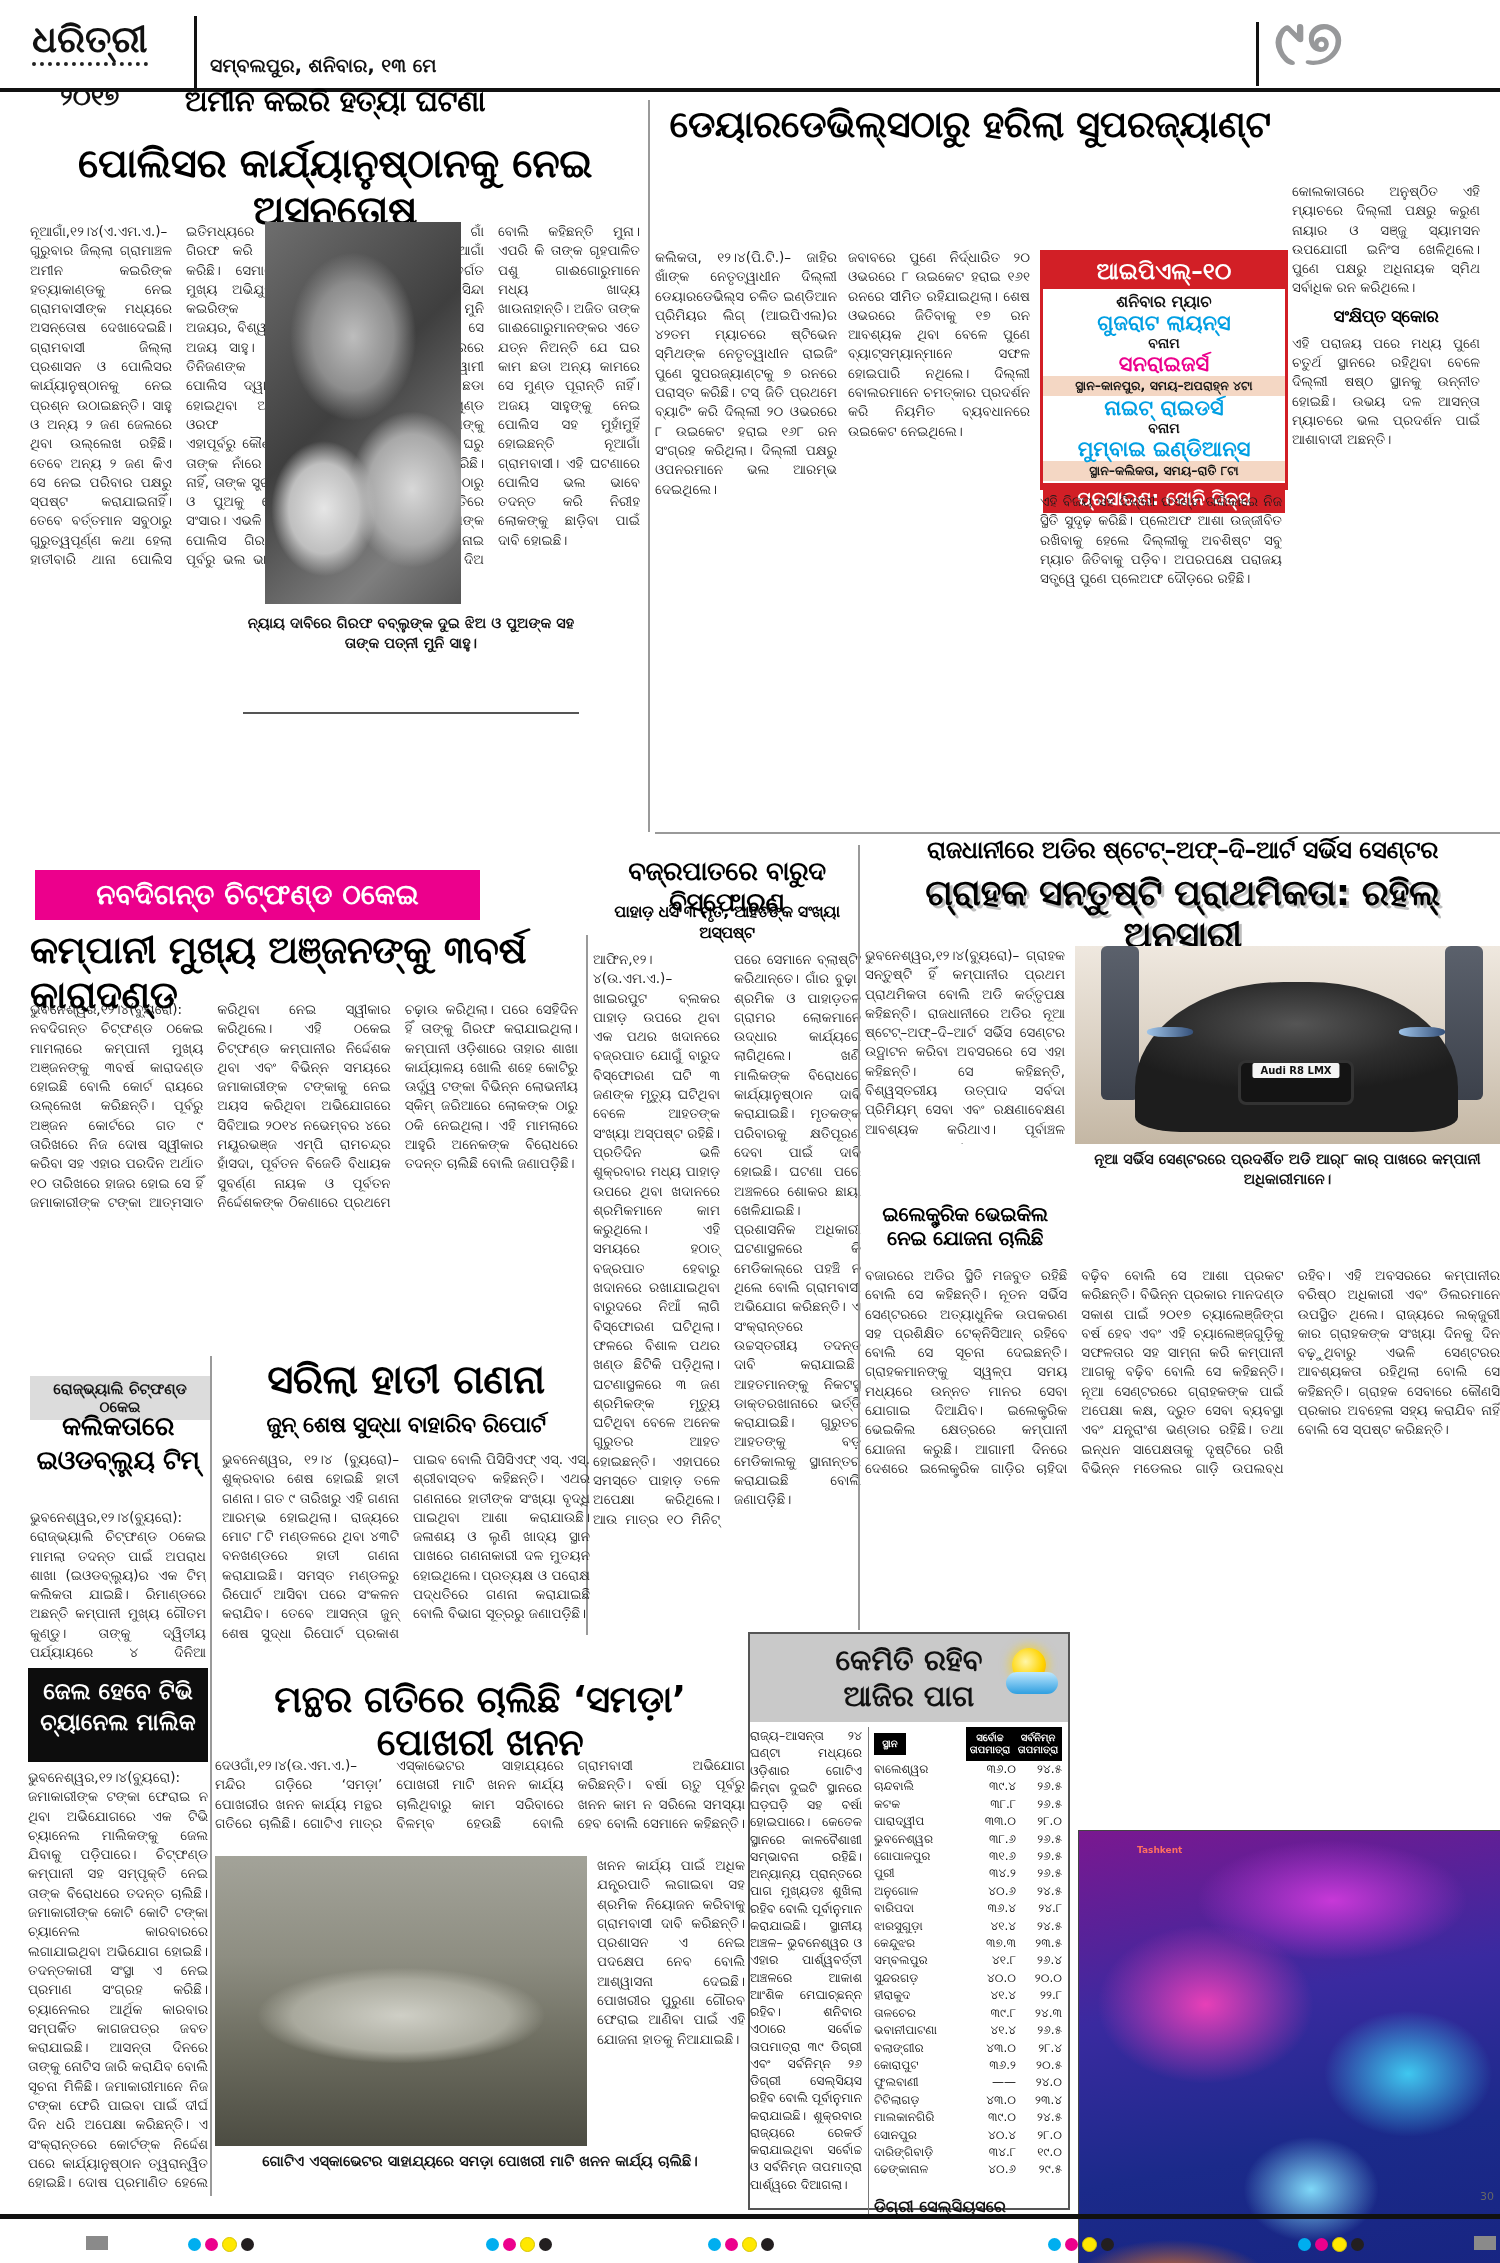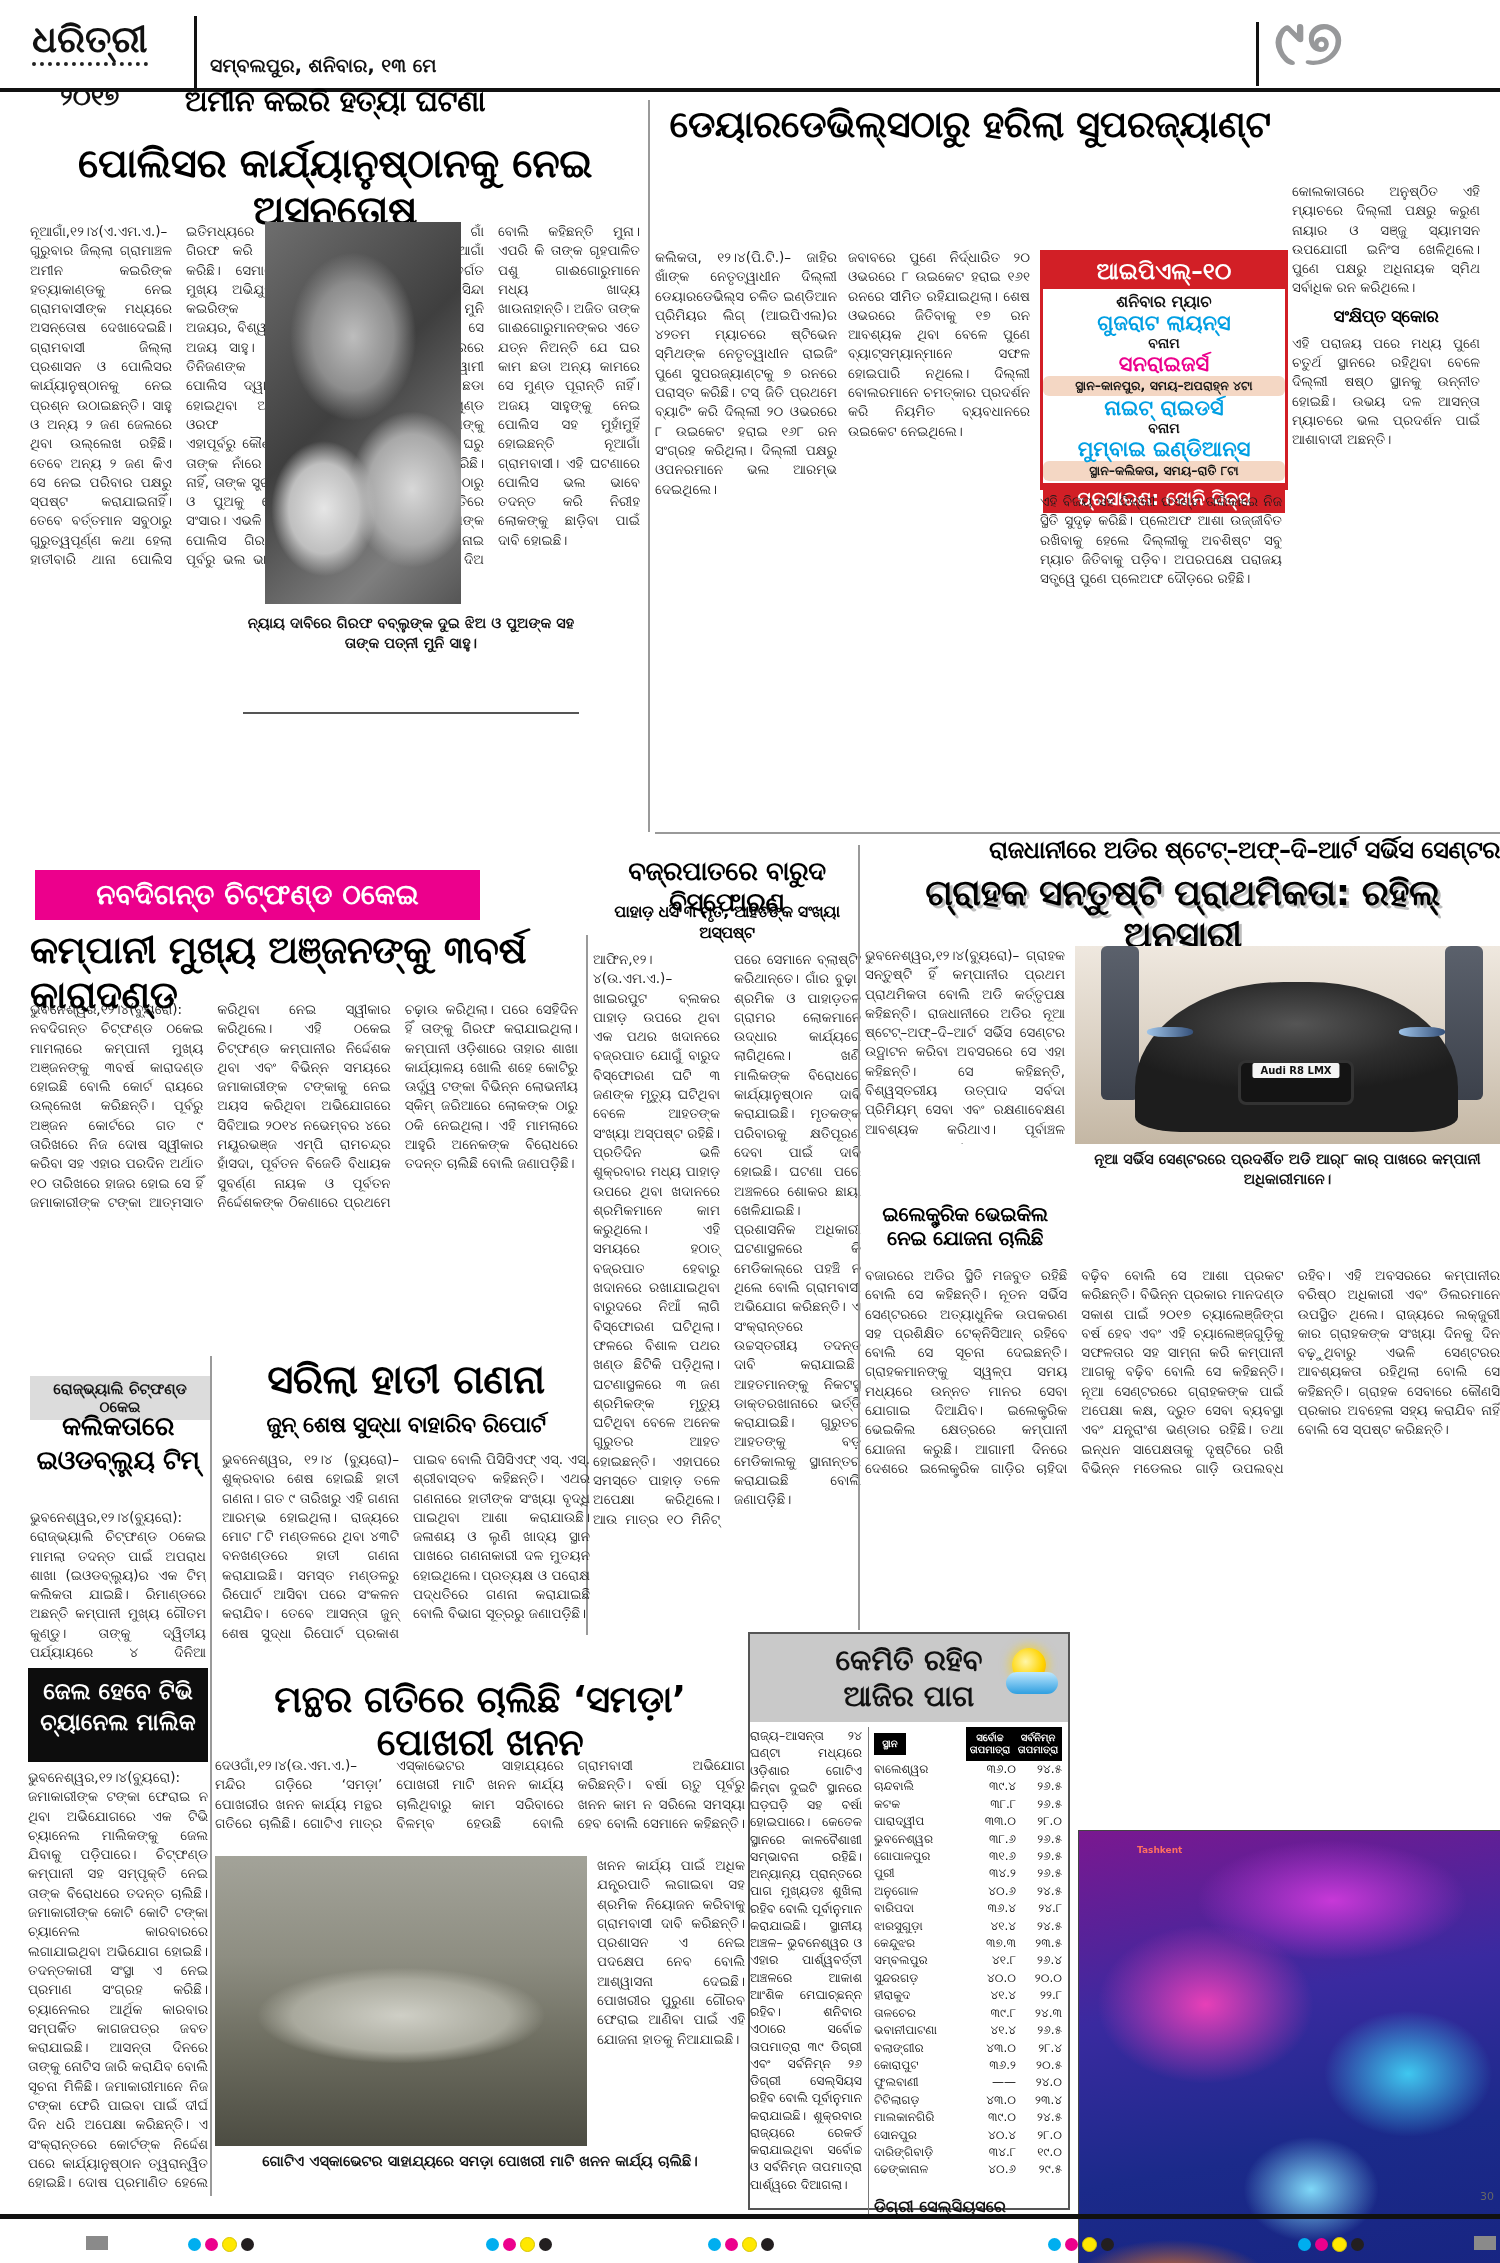--- a/index.html
+++ b/index.html
@@ -26,21 +26,21 @@
       radial-gradient(90px 120px at 45% 30%, #bdbdbd 0%, #8d8d8d 45%, transparent 70%),
       radial-gradient(70px 90px at 30% 75%, #e6e6e6 0%, #bfbfbf 50%, transparent 75%),
       radial-gradient(80px 100px at 75% 70%, #d8d8d8 0%, #a8a8a8 55%, transparent 78%),
       linear-gradient(135deg,#6e6e6e 0%,#3f3f3f 45%,#7e7e7e 80%,#555 100%);}
   .bw2{background:
       radial-gradient(180px 60px at 50% 55%, #cfcfc6 0%, #a9a99d 60%, transparent 80%),
       linear-gradient(#a3a399 0%,#8e8e82 35%,#6d6d60 65%,#4c4c42 100%);}
   
   .fixture{border:3px solid #d21f26;background:#fff;}
   .fixture-band{background:#d21f26;color:#fff;font-weight:bold;text-align:center;}
-  .venue-strip{background:#f4d7c4;font-size:12.5px;font-weight:bold;text-align:center;line-height:20px;border-radius:6px;}
+  .venue-strip{background:#f4d7c4;font-size:12.5px;font-weight:bold;text-align:center;line-height:20px;}
   .team-blue{color:#009fe3;font-weight:bold;font-size:21px;}
   .team-magenta{color:#ec008c;font-weight:bold;font-size:21px;}
   .vs{font-size:14px;font-weight:bold;}
   
   .banner-pink{background:#ec008c;color:#fff;font-weight:bold;font-size:28px;text-align:center;line-height:50px;}
   .kicker-gray{background:#dcdcdc;font-size:15px;font-weight:bold;text-align:center;padding:4px 2px;}
   .box-black{background:#0d0d0d;color:#fff;font-weight:bold;font-size:23px;text-align:center;line-height:1.35;padding-top:8px;}
   
   .weather-box{border:2px solid #555;background:#fff;}
   .weather-head{background:#c9c9c9;text-align:center;font-weight:bold;font-size:29px;line-height:1.25;position:relative;}
@@ -137,21 +137,21 @@
   <div class="abs body-text cols3" style="left:30px;top:1000px;width:548px;height:322px;">ଭୁବନେଶ୍ୱର,୧୨।୪(ବ୍ୟୁରୋ): ନବଦିଗନ୍ତ ଚିଟ୍‌ଫଣ୍ଡ ଠକେଇ ମାମଲାରେ କମ୍ପାନୀ ମୁଖ୍ୟ ଅଞ୍ଜନଙ୍କୁ ୩ବର୍ଷ କାରାଦଣ୍ଡ ହୋଇଛି ବୋଲି କୋର୍ଟ ରାୟରେ ଉଲ୍ଲେଖ କରିଛନ୍ତି। ପୂର୍ବରୁ ଅଞ୍ଜନ କୋର୍ଟରେ ଗତ ୯ ତାରିଖରେ ନିଜ ଦୋଷ ସ୍ୱୀକାର କରିବା ସହ ଏହାର ପରଦିନ ଅର୍ଥାତ ୧୦ ତାରିଖରେ ହାଜର ହୋଇ ସେ ହିଁ ଜମାକାରୀଙ୍କ ଟଙ୍କା ଆତ୍ମସାତ କରିଥିବା ନେଇ ସ୍ୱୀକାର କରିଥିଲେ। ଏହି ଠକେଇ ଚିଟ୍‌ଫଣ୍ଡ କମ୍ପାନୀର ନିର୍ଦ୍ଦେଶକ ଥିବା ଏବଂ ବିଭିନ୍ନ ସମୟରେ ଜମାକାରୀଙ୍କ ଟଙ୍କାକୁ ନେଇ ଅୟସ କରିଥିବା ଅଭିଯୋଗରେ ସିବିଆଇ ୨୦୧୪ ନଭେମ୍ବର ୪ରେ ମୟୂରଭଞ୍ଜ ଏମ୍‌ପି ରାମଚନ୍ଦ୍ର ହାଁସଦା, ପୂର୍ବତନ ବିଜେଡି ବିଧାୟକ ସୁବର୍ଣ୍ଣ ନାୟକ ଓ ପୂର୍ବତନ ନିର୍ଦ୍ଦେଶକଙ୍କ ଠିକଣାରେ ପ୍ରଥମେ ଚଢ଼ାଉ କରିଥିଲା। ପରେ ସେହିଦିନ ହିଁ ତାଙ୍କୁ ଗିରଫ କରାଯାଇଥିଲା। କମ୍ପାନୀ ଓଡ଼ିଶାରେ ତାହାର ଶାଖା କାର୍ଯ୍ୟାଳୟ ଖୋଲି ଶହେ କୋଟିରୁ ଊର୍ଦ୍ଧ୍ୱ ଟଙ୍କା ବିଭିନ୍ନ ଲୋଭନୀୟ ସ୍କିମ୍ ଜରିଆରେ ଲୋକଙ୍କ ଠାରୁ ଠକି ନେଇଥିଲା। ଏହି ମାମଲାରେ ଆହୁରି ଅନେକଙ୍କ ବିରୋଧରେ ତଦନ୍ତ ଚାଲିଛି ବୋଲି ଜଣାପଡ଼ିଛି।</div>
 
   <div class="abs rule-v" style="left:586px;top:935px;height:700px;"></div>
 
   <div class="abs hl center" style="left:593px;top:856px;width:268px;font-size:26px;">ବଜ୍ରପାତରେ ବାରୁଦ ବିସ୍ଫୋରଣ</div>
   <div class="abs hl center" style="left:593px;top:902px;width:268px;font-size:16px;line-height:1.3;">ପାହାଡ଼ ଧସି ୩ ମୃତ, ଆହତଙ୍କ ସଂଖ୍ୟା ଅସ୍ପଷ୍ଟ</div>
   <div class="abs body-text cols2" style="left:593px;top:950px;width:268px;height:682px;">ଆଫିନ,୧୨।୪(ଉ.ଏମ.ଏ.)– ଖାଇରପୁଟ ବ୍ଲକର ପାହାଡ଼ ଉପରେ ଥିବା ଏକ ପଥର ଖଦାନରେ ବଜ୍ରପାତ ଯୋଗୁଁ ବାରୁଦ ବିସ୍ଫୋରଣ ଘଟି ୩ ଜଣଙ୍କ ମୃତ୍ୟୁ ଘଟିଥିବା ବେଳେ ଆହତଙ୍କ ସଂଖ୍ୟା ଅସ୍ପଷ୍ଟ ରହିଛି। ପ୍ରତିଦିନ ଭଳି ଶୁକ୍ରବାର ମଧ୍ୟ ପାହାଡ଼ ଉପରେ ଥିବା ଖଦାନରେ ଶ୍ରମିକମାନେ କାମ କରୁଥିଲେ। ଏହି ସମୟରେ ହଠାତ୍ ବଜ୍ରପାତ ହେବାରୁ ଖଦାନରେ ରଖାଯାଇଥିବା ବାରୁଦରେ ନିଆଁ ଲାଗି ବିସ୍ଫୋରଣ ଘଟିଥିଲା। ଫଳରେ ବିଶାଳ ପଥର ଖଣ୍ଡ ଛିଟିକି ପଡ଼ିଥିଲା। ଘଟଣାସ୍ଥଳରେ ୩ ଜଣ ଶ୍ରମିକଙ୍କ ମୃତ୍ୟୁ ଘଟିଥିବା ବେଳେ ଅନେକ ଗୁରୁତର ଆହତ ହୋଇଛନ୍ତି। ଏହାପରେ ସମସ୍ତେ ପାହାଡ଼ ତଳେ ଅପେକ୍ଷା କରିଥିଲେ। ଆଉ ମାତ୍ର ୧୦ ମିନିଟ୍ ପରେ ସେମାନେ ବ୍ଲାଷ୍ଟିଂ କରିଥାନ୍ତେ। ଗାଁର ବୁଢ଼ା, ଶ୍ରମିକ ଓ ପାହାଡ଼ତଳ ଗ୍ରାମର ଲୋକମାନେ ଉଦ୍ଧାର କାର୍ଯ୍ୟରେ ଲାଗିଥିଲେ। ଖଣି ମାଲିକଙ୍କ ବିରୋଧରେ କାର୍ଯ୍ୟାନୁଷ୍ଠାନ ଦାବି କରାଯାଇଛି। ମୃତକଙ୍କ ପରିବାରକୁ କ୍ଷତିପୂରଣ ଦେବା ପାଇଁ ଦାବି ହୋଇଛି। ଘଟଣା ପରେ ଅଞ୍ଚଳରେ ଶୋକର ଛାୟା ଖେଳିଯାଇଛି। ପ୍ରଶାସନିକ ଅଧିକାରୀ ଘଟଣାସ୍ଥଳରେ କି ମେଡିକାଲ୍‌ରେ ପହଞ୍ଚି ନ ଥିଲେ ବୋଲି ଗ୍ରାମବାସୀ ଅଭିଯୋଗ କରିଛନ୍ତି। ଏ ସଂକ୍ରାନ୍ତରେ ଉଚ୍ଚସ୍ତରୀୟ ତଦନ୍ତ ଦାବି କରାଯାଇଛି। ଆହତମାନଙ୍କୁ ନିକଟସ୍ଥ ଡାକ୍ତରଖାନାରେ ଭର୍ତ୍ତି କରାଯାଇଛି। ଗୁରୁତର ଆହତଙ୍କୁ ବଡ଼ ମେଡିକାଲକୁ ସ୍ଥାନାନ୍ତର କରାଯାଇଛି ବୋଲି ଜଣାପଡ଼ିଛି।</div>
 
   <div class="abs rule-v" style="left:858px;top:845px;height:785px;"></div>
 
-  <div class="abs hl center" style="left:865px;top:836px;width:635px;font-size:24px;text-align:right;">ରାଜଧାନୀରେ ଅଡିର ଷ୍ଟେଟ୍‌–ଅଫ୍‌–ଦି–ଆର୍ଟ ସର୍ଭିସ ସେଣ୍ଟର</div>
+  <div class="abs hl center" style="left:865px;top:836px;width:635px;font-size:24px;">ରାଜଧାନୀରେ ଅଡିର ଷ୍ଟେଟ୍‌–ଅଫ୍‌–ଦି–ଆର୍ଟ ସର୍ଭିସ ସେଣ୍ଟର</div>
   <div class="abs hl center" style="left:865px;top:872px;width:635px;font-size:36px;text-shadow:3px 3px 0 #bdbdbd;">ଗ୍ରାହକ ସନ୍ତୁଷ୍ଟି ପ୍ରାଥମିକତା: ରହିଲ୍ ଅନ୍‌ସାରୀ</div>
   <div class="abs body-text" style="left:865px;top:946px;width:200px;height:198px;">ଭୁବନେଶ୍ୱର,୧୨।୪(ବ୍ୟୁରୋ)– ଗ୍ରାହକ ସନ୍ତୁଷ୍ଟି ହିଁ କମ୍ପାନୀର ପ୍ରଥମ ପ୍ରାଥମିକତା ବୋଲି ଅଡି କର୍ତ୍ତୃପକ୍ଷ କହିଛନ୍ତି। ରାଜଧାନୀରେ ଅଡିର ନୂଆ ଷ୍ଟେଟ୍‌–ଅଫ୍‌–ଦି–ଆର୍ଟ ସର୍ଭିସ ସେଣ୍ଟର ଉଦ୍ଘାଟନ କରିବା ଅବସରରେ ସେ ଏହା କହିଛନ୍ତି। ସେ କହିଛନ୍ତି, ବିଶ୍ୱସ୍ତରୀୟ ଉତ୍ପାଦ ସର୍ବଦା ପ୍ରିମିୟମ୍ ସେବା ଏବଂ ରକ୍ଷଣାବେକ୍ଷଣ ଆବଶ୍ୟକ କରିଥାଏ। ପୂର୍ବାଞ୍ଚଳ ଭାରତରେ ଲକ୍‌ଜୁରୀ କାର</div>
 
   <div class="abs car-photo" style="left:1075px;top:946px;width:425px;height:198px;">
     <div class="person" style="left:6%;"></div>
     <div class="person" style="right:4%;"></div>
     <div class="car-body">
       <div class="car-light" style="left:4%;"></div>
       <div class="car-light" style="right:4%;"></div>
       <div class="car-grille"></div>

